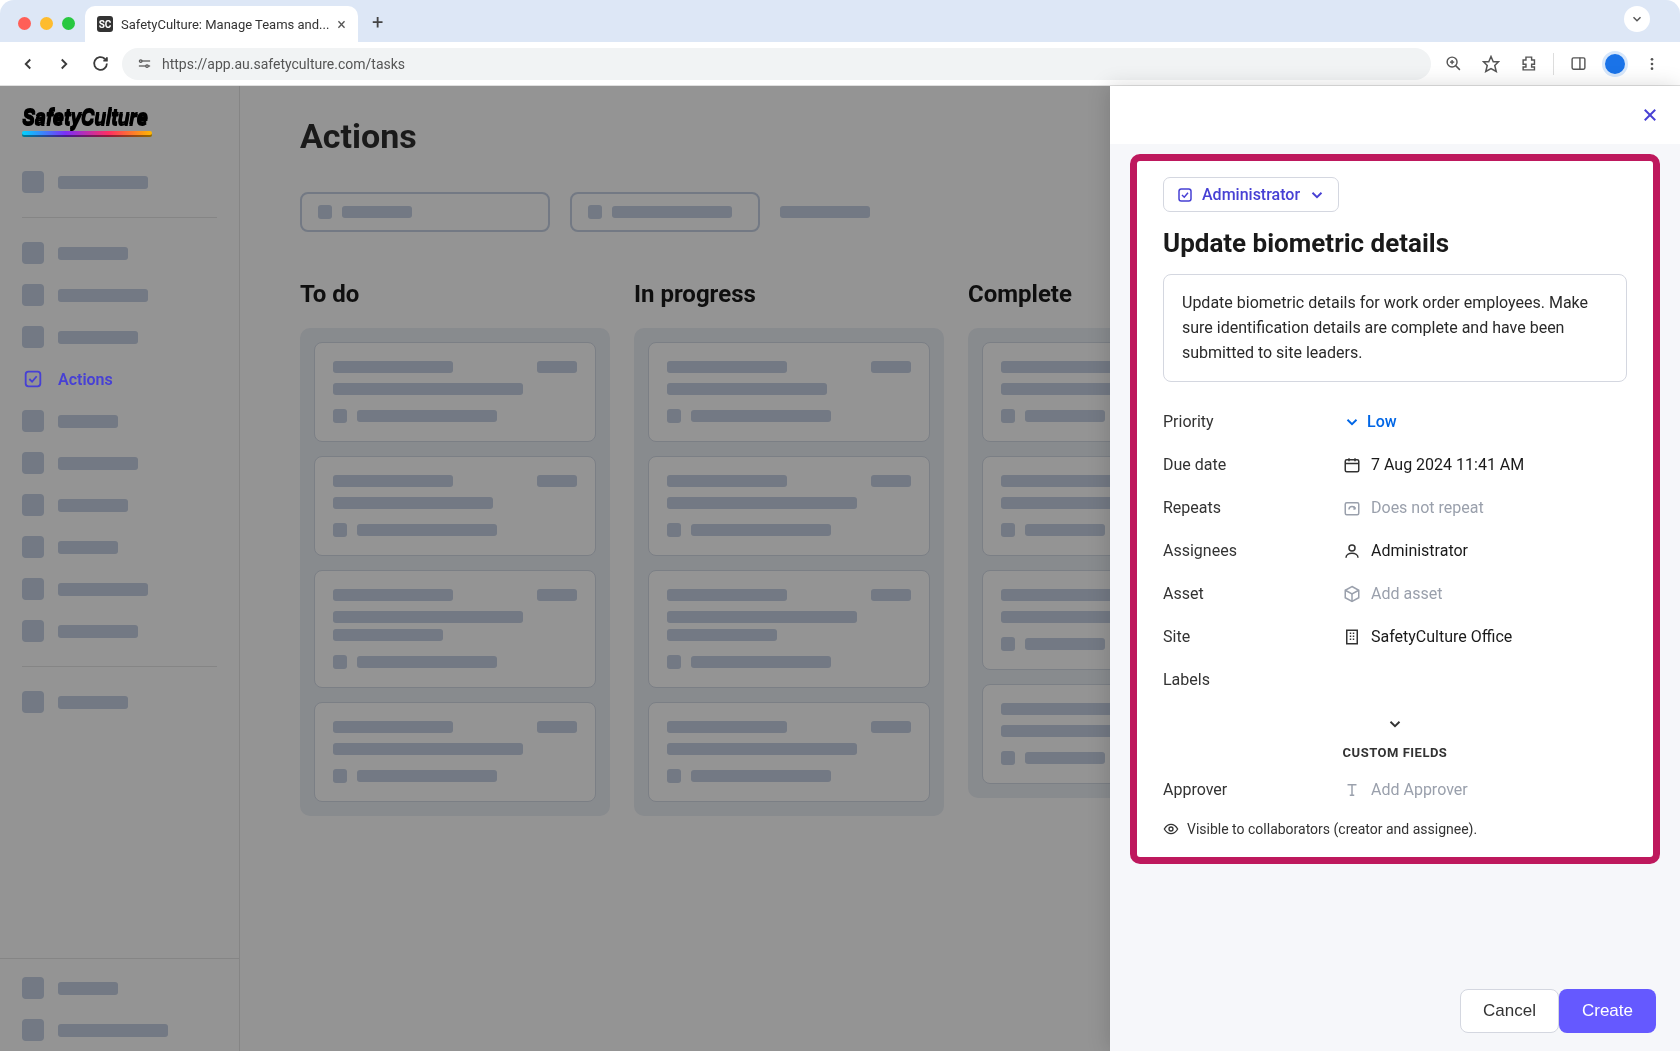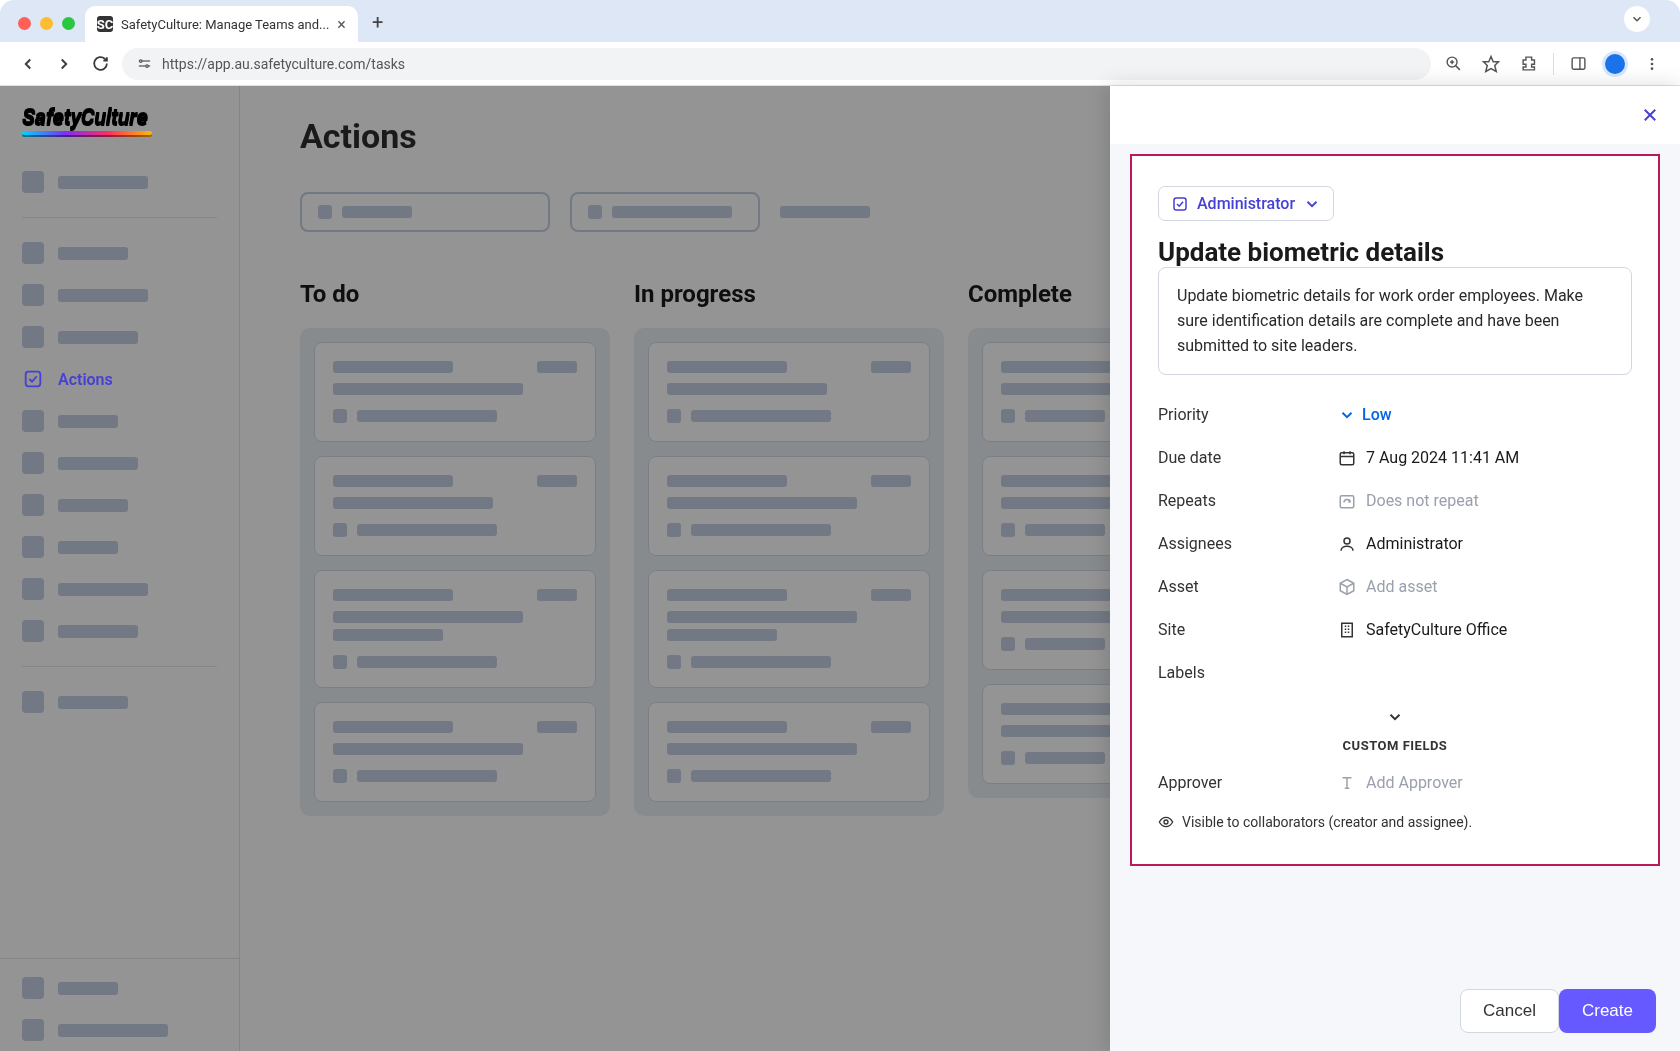--- a/index.html
+++ b/index.html
@@ -5,21 +5,21 @@
   * { box-sizing: border-box; margin: 0; padding: 0; }
   html, body { width: 1680px; height: 1051px; overflow: hidden; font-family: -apple-system, BlinkMacSystemFont, "Segoe UI", Roboto, sans-serif; background: #fff; }
   
   
   .browser-chrome { width: 100%; background: #dde7f6; border-radius: 14px 14px 0 0; }
   .tab-strip { height: 42px; display: flex; align-items: flex-end; padding: 0 12px; }
   .traffic-lights { display: flex; gap: 9px; padding: 0 10px 12px 6px; }
   .tl { width: 13px; height: 13px; border-radius: 50%; }
   .tl.red { background:#ff5f57; } .tl.yel { background:#febc2e; } .tl.grn { background:#28c840; }
   .tab { background: #fff; height: 36px; border-radius: 10px 10px 0 0; display: flex; align-items: center; padding: 0 12px; gap: 8px; min-width: 220px; font-size: 13px; color:#333; }
-  .tab .favicon { width:16px; height:16px; background:#333; border-radius:3px; display:flex; align-items:center; justify-content:center; color:#fff; font-size:13px; font-weight:bold; }
+  .tab .favicon { width:16px; height:16px; background:#333; border-radius:3px; display:flex; align-items:center; justify-content:center; color:#fff; font-size:10px; font-weight:bold; }
   .tab .close { margin-left:auto; font-size:16px; color:#555; }
   .new-tab { padding: 0 10px 8px 14px; font-size: 20px; color:#444; }
   .chrome-menu { margin-left:auto; padding:0 18px 10px 0; }
   .cm-circle { width:26px; height:26px; border-radius:50%; background:#fff; display:flex; align-items:center; justify-content:center; color:#555; font-size:12px; }
   
   .toolbar { background:#fff; height: 44px; display:flex; align-items:center; padding:0 14px; gap:8px; border-bottom: 1px solid #e0e0e0; }
   .tb-btn { width:28px; height:28px; display:flex; align-items:center; justify-content:center; color:#4a4a4a; border-radius:50%; }
   .omnibox { flex:1; height:32px; background:#f1f3f4; border-radius:16px; display:flex; align-items:center; padding:0 14px; gap:10px; font-size:14px; color:#555; }
   .omni-icon { width:16px; height:16px; display:flex; align-items:center; justify-content:center; font-size:12px; }
   .tb-right { display:flex; align-items:center; gap:10px; }
@@ -59,26 +59,26 @@
   .card-row { display:flex; justify-content:space-between; margin-bottom:10px; }
   .c-sk { background:#c6d1e3; border-radius:3px; height:12px; }
   .card-foot { display:flex; align-items:center; gap:10px; margin-top:14px; }
   
   
   .panel { position:absolute; right:0; top:0; bottom:0; width:570px; background:#f6f7fa; z-index:30; display:flex; flex-direction:column; box-shadow:-2px 0 20px rgba(0,0,0,0.15); }
   .panel-top { height:58px; background:#fff; display:flex; align-items:center; justify-content:flex-end; padding:0 18px; }
   .panel-close { width:24px; height:24px; display:flex; align-items:center; justify-content:center; color:#4740d4; font-size:20px; cursor:pointer; }
   
   .panel-body { flex:1; padding: 10px 20px 0; overflow-y:auto; }
-  .panel-card { background:#fff; border-radius:0; border:2px solid #be185d; padding:30px 26px; }
+  .panel-card { background:#fff; border-radius:10px; border:7px solid #be185d; padding:16px 26px; }
   
   .admin-chip { display:inline-flex; align-items:center; gap:8px; border:1px solid #d4d7e0; border-radius:7px; padding:7px 12px; color:#4740d4; font-size:16px; font-weight:500; margin-bottom:16px; }
   .admin-chip svg { width:18px; height:18px; }
   
-  .task-title { font-size:26px; font-weight:700; color:#1a1a1a; margin-bottom:0; }
+  .task-title { font-size:26px; font-weight:700; color:#1a1a1a; margin-bottom:16px; }
   .desc-box { border:1px solid #d4d7e0; border-radius:8px; padding:16px 18px; font-size:16px; line-height:1.55; color:#2a2a2a; margin-bottom:18px; }
   
   .field-row { display:flex; align-items:center; padding:12px 0; font-size:16px; }
   .field-label { width:180px; color:#333; }
   .field-val { flex:1; display:flex; align-items:center; gap:10px; color:#1a1a1a; }
   .field-val.placeholder { color:#9aa0ac; }
   .field-val svg { width:18px; height:18px; flex-shrink:0; }
   .priority-low { color:#0066e6; font-weight:500; display:flex; align-items:center; gap:6px; }
   
   .labels-wrap { display:flex; flex-wrap:wrap; gap:10px; align-items:flex-start; }

